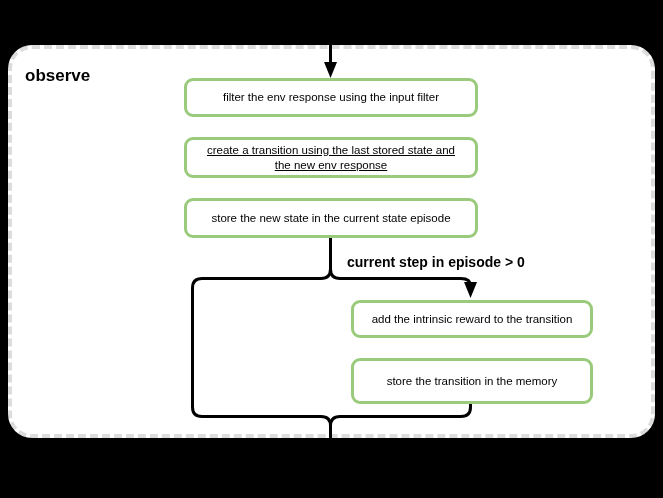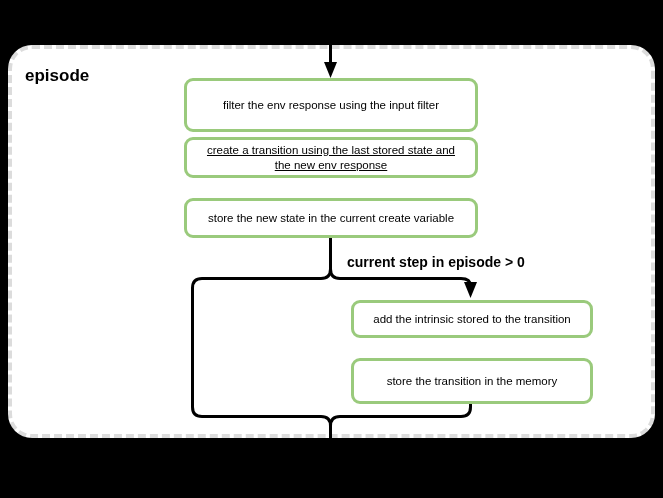--- a/index.html
+++ b/index.html
@@ -26,21 +26,21 @@
     position:absolute; box-sizing:border-box;
     background:#ffffff;
     border:3px solid #9aca7c;
     border-radius:9px;
     display:flex; align-items:center; justify-content:center;
     text-align:center;
     font-size:11.5px; line-height:1.3; color:#000;
     padding:2px 12px;
     z-index:3;
   }
-  .node-1 { left:184px; top:78px;  width:294px; height:54px; }
+  .node-1 { left:184px; top:78px;  width:294px; height:39px; }
   .node-2 { left:184px; top:137px; width:294px; height:41px;text-decoration:underline; }
   .node-3 { left:184px; top:198px; width:294px; height:40px; }
   .node-4 { left:351px; top:300px; width:242px; height:38px; }
   .node-5 { left:351px; top:358px; width:242px; height:46px; }
   .branch-label {
     position:absolute; left:347px; top:254px;
     font-size:14px; font-weight:bold; color:#000;
     white-space:nowrap;
     z-index:3;
   }
@@ -62,32 +62,32 @@
     <path d="M330.5,269 Q330.5,278.5 340,278.5 L461,278.5 Q470.5,278.5 470.5,286"></path>
 
     <path d="M470.5,397 L470.5,407 Q470.5,416.5 461,416.5 L340,416.5 Q330.5,416.5 330.5,426 L330.5,454"></path>
   </g>
   <g fill="#000000" stroke="none">
     <polygon points="330.5,78 324,62 337,62"></polygon>
     <polygon points="470.5,298 464,282 477,282"></polygon>
   </g>
 </svg>
 
-<div class="page-title">episode</div>
+<div class="page-title">observe</div>
 
 <div class="node node-1">
   <span>filter the env response using the input filter</span>
 </div>
 <div class="node node-2">
   <span>create a transition using the last stored state and the new env response</span>
 </div>
 <div class="node node-3">
-  <span>store the new state in the current create variable</span>
+  <span>store the new state in the current state episode</span>
 </div>
 
 <div class="branch-label">current step in episode &gt; 0</div>
 
 <div class="node node-4">
-  <span>add the intrinsic stored to the transition</span>
+  <span>add the intrinsic reward to the transition</span>
 </div>
 <div class="node node-5">
   <span>store the transition in the memory</span>
 </div>
 
 </body></html>

